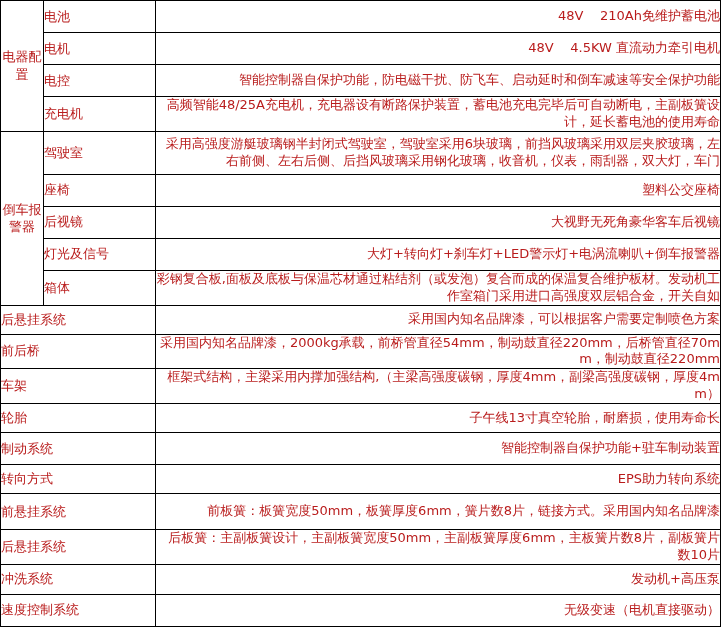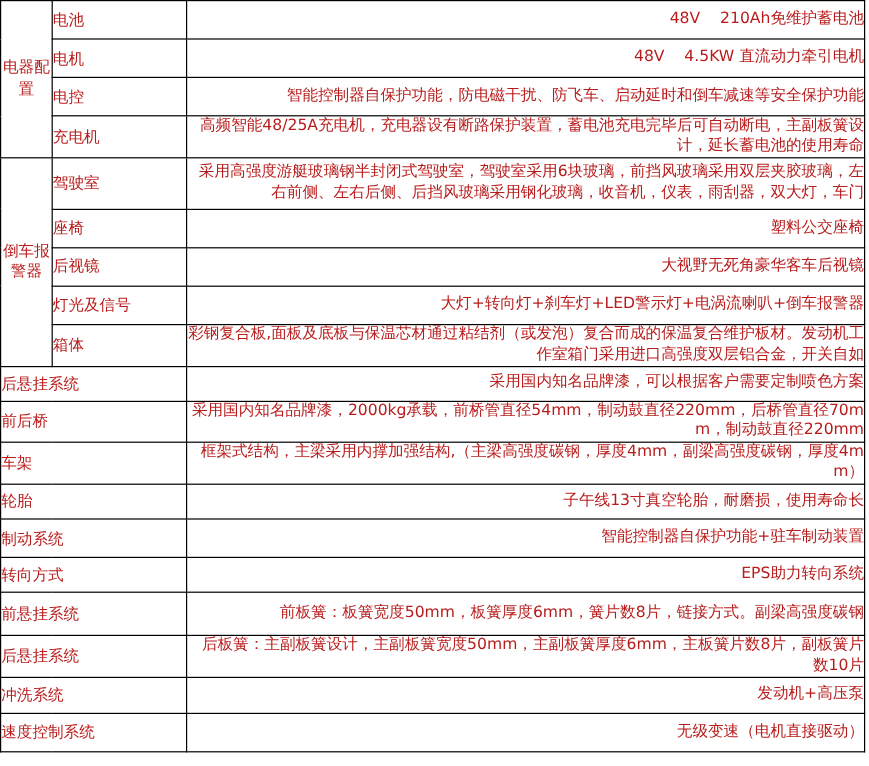--- a/index.html
+++ b/index.html
@@ -119,21 +119,21 @@
     <tr style="height:32px">
       <td class="lbl" colspan="2">制动系统</td>
       <td class="val">智能控制器自保护功能+驻车制动装置</td>
     </tr>
     <tr style="height:29px">
       <td class="lbl" colspan="2">转向方式</td>
       <td class="val">EPS助力转向系统</td>
     </tr>
     <tr style="height:36px">
       <td class="lbl" colspan="2">前悬挂系统</td>
-      <td class="val">前板簧：板簧宽度50mm，板簧厚度6mm，簧片数8片，链接方式。副梁高强度碳钢</td>
+      <td class="val">前板簧：板簧宽度50mm，板簧厚度6mm，簧片数8片，链接方式。采用国内知名品牌漆</td>
     </tr>
     <tr style="height:33px">
       <td class="lbl" colspan="2">后悬挂系统</td>
       <td class="val">后板簧：主副板簧设计，主副板簧宽度50mm，主副板簧厚度6mm，主板簧片数8片，副板簧片数10片</td>
     </tr>
     <tr style="height:30px">
       <td class="lbl" colspan="2">冲洗系统</td>
       <td class="val">发动机+高压泵</td>
     </tr>
     <tr style="height:32px">

